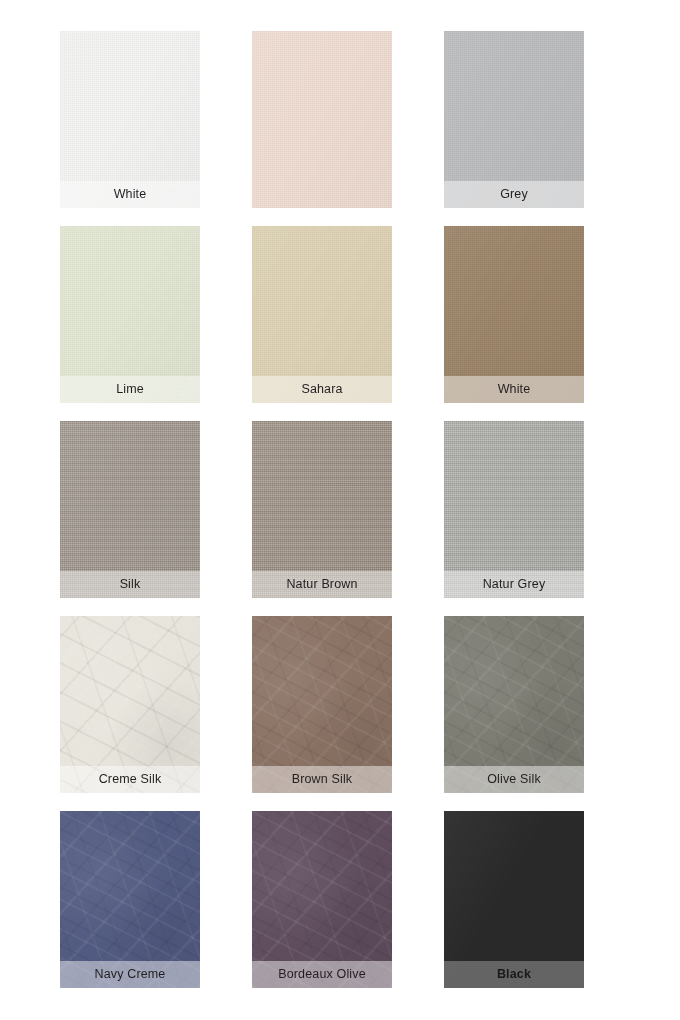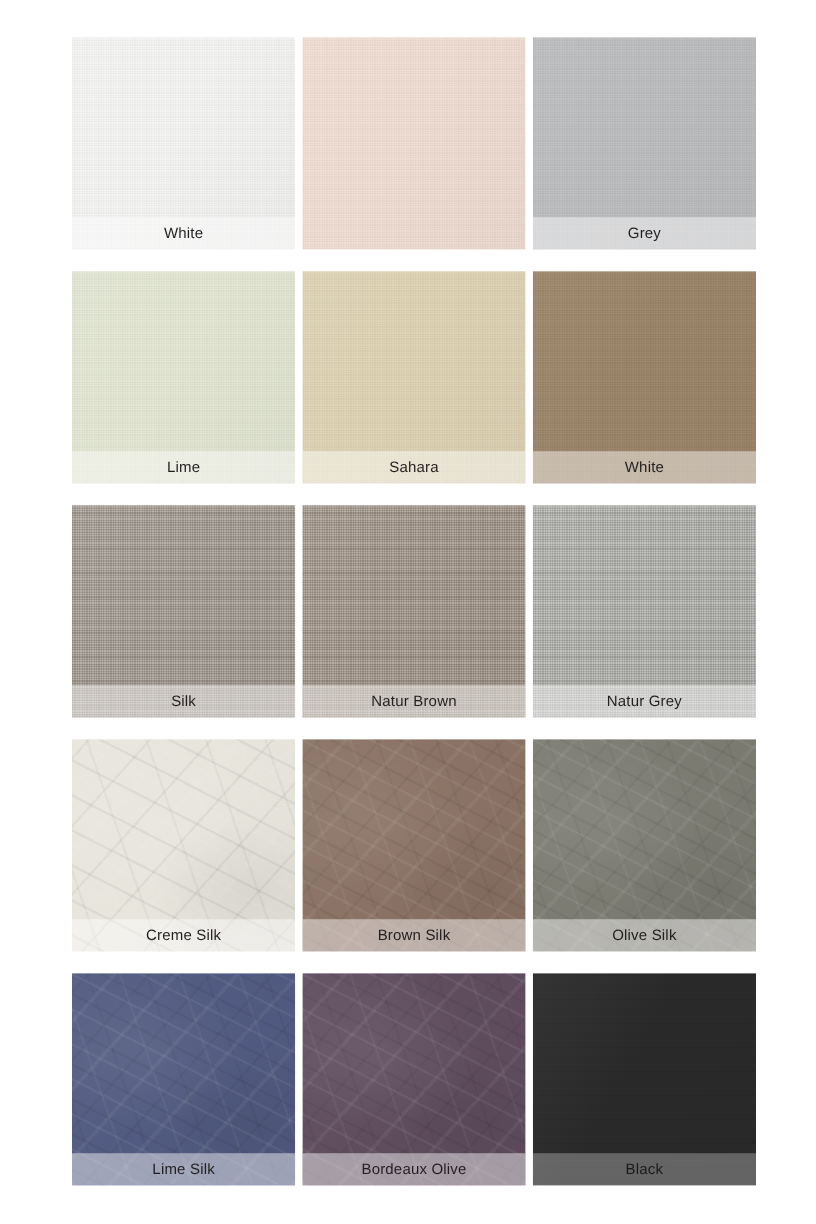--- a/index.html
+++ b/index.html
@@ -20,21 +20,21 @@
     top: 31px;
     width: 560px;
     display: grid;
     grid-template-columns: repeat(3, 175px);
     grid-template-rows: repeat(5, 177px);
     column-gap: 17px;
     row-gap: 18px;
   }
   .swatch {
     position: relative;
-    width: 186px;
+    width: 140px;
     height: 177px;
     overflow: hidden;
     box-sizing: border-box;
   }
   .swatch-fill {
     position: absolute;
     inset: 0;
     background-color: #cccccc;
   }
   
@@ -123,20 +123,21 @@
   }
   .label-text {
     font-size: 12.5px;
     line-height: 1;
     color: #231f20;
     letter-spacing: 0.15px;
     white-space: nowrap;
   }
   .label-text.on-dark {
     color: #1a1a1a;
+    font-weight: bold;
   }
 </style>
 </head>
 <body>
 
 <div id="swatch-grid">
     <div class="swatch">
       <div class="swatch-fill" style="background-color: rgb(244, 244, 243);"></div>
       <div class="tex tex-smooth"></div>
       <div class="sheen"></div>
@@ -227,21 +228,21 @@
       <div class="sheen"></div>
       <div class="label-band">
         <span class="label-text">Olive Silk</span>
       </div>
     </div>
     <div class="swatch">
       <div class="swatch-fill" style="background-color: rgb(81, 90, 128);"></div>
       <div class="tex tex-silk"></div>
       <div class="sheen"></div>
       <div class="label-band">
-        <span class="label-text">Lime Silk</span>
+        <span class="label-text">Navy Creme</span>
       </div>
     </div>
     <div class="swatch">
       <div class="swatch-fill" style="background-color: rgb(95, 77, 94);"></div>
       <div class="tex tex-silk"></div>
       <div class="sheen"></div>
       <div class="label-band">
         <span class="label-text">Bordeaux Olive</span>
       </div>
     </div>

